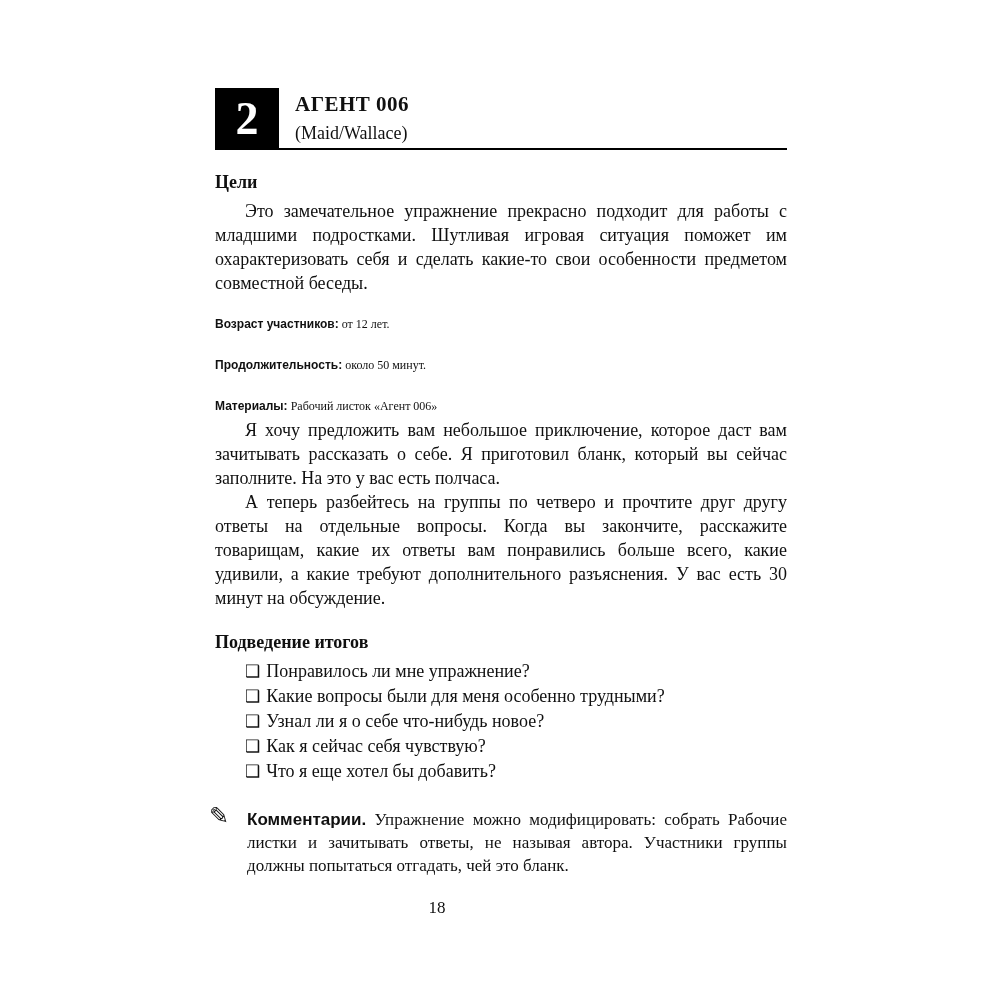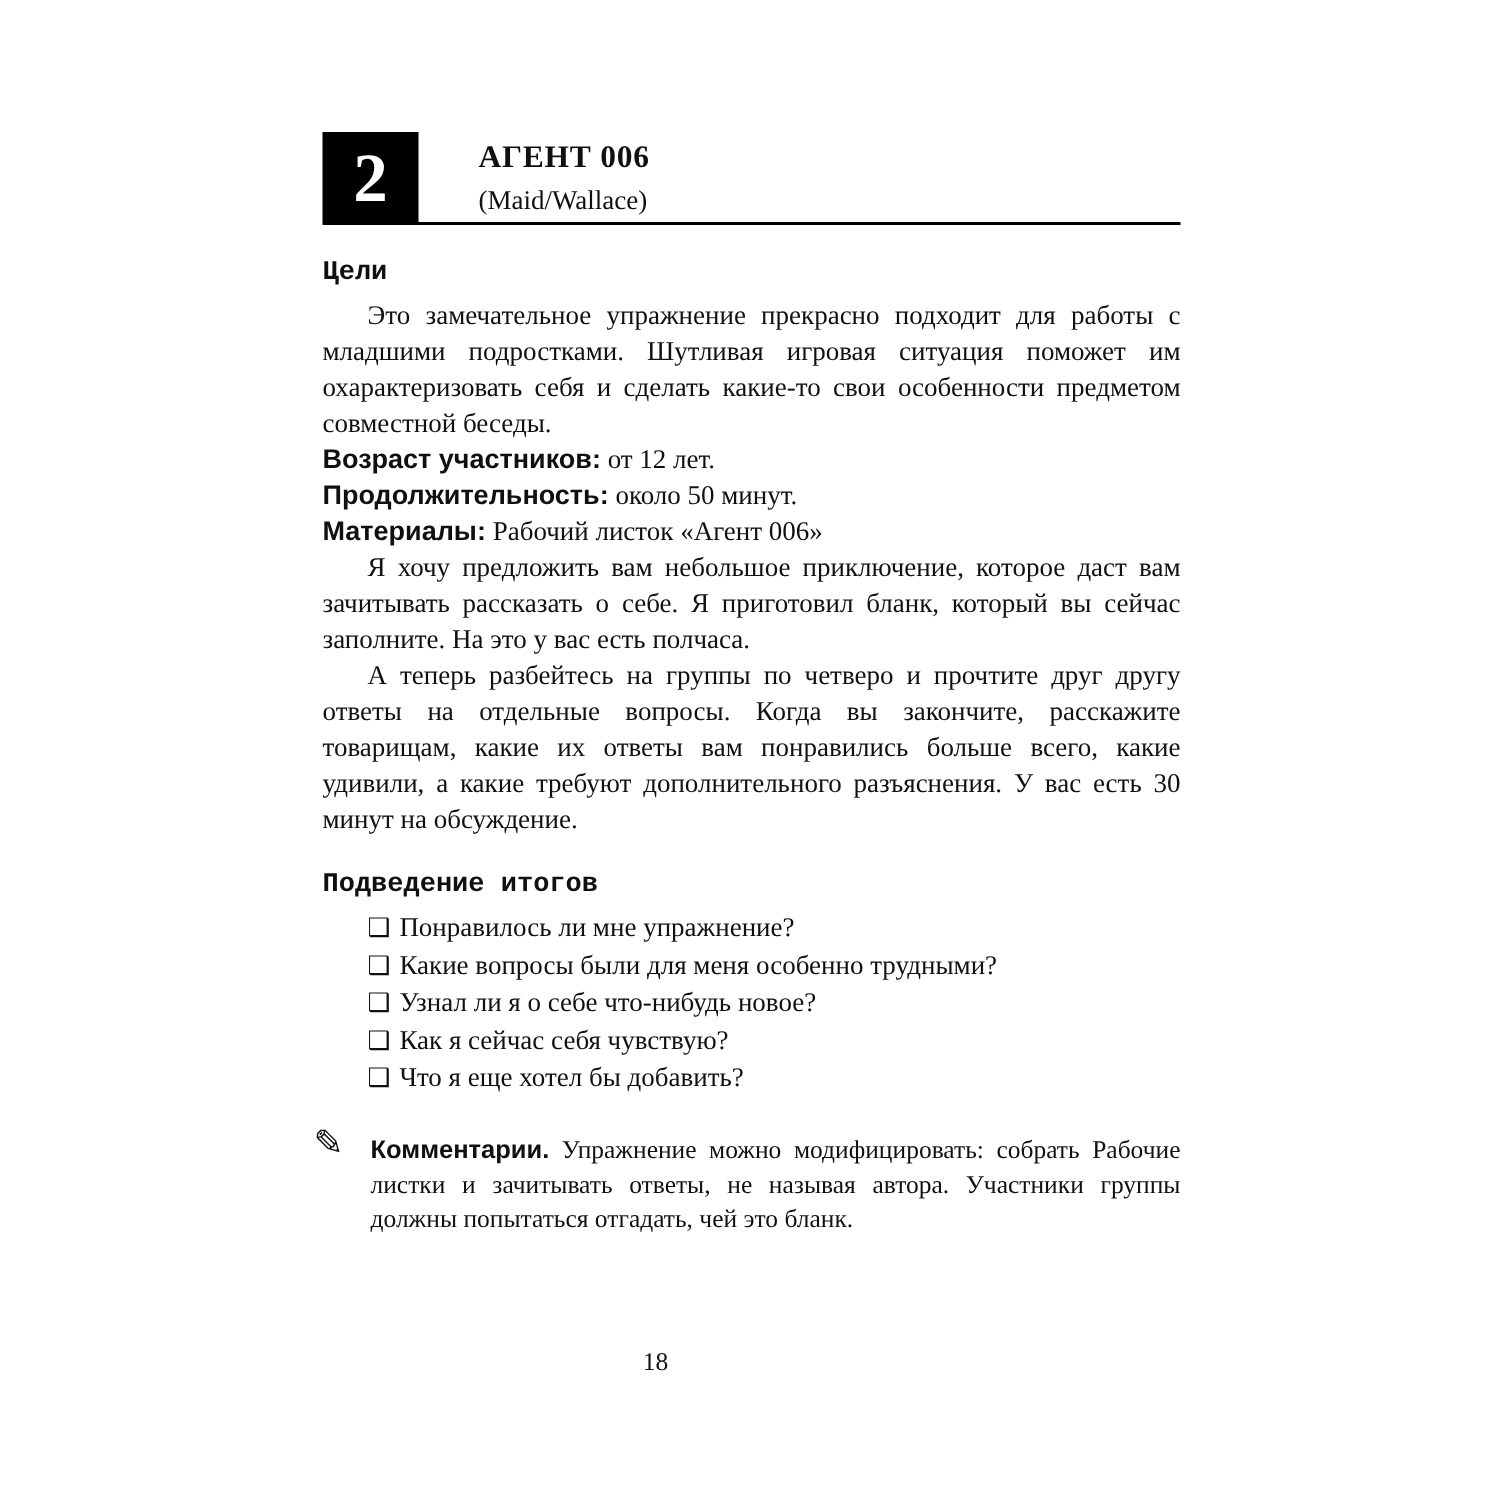--- a/index.html
+++ b/index.html
@@ -28,52 +28,53 @@
     color: #fff;
     display: flex;
     align-items: center;
     justify-content: center;
     font-size: 46px;
     font-weight: bold;
     font-family: "Liberation Serif", serif;
     flex: 0 0 auto;
   }
   .titles {
-    padding-left: 40px;
+    padding-left: 16px;
     display: flex;
     flex-direction: column;
     justify-content: center;
   }
   .chapter-title {
     font-weight: bold;
     font-size: 21px;
     letter-spacing: 0.5px;
   }
   .chapter-subtitle {
     font-size: 18px;
     margin-top: 6px;
   }
   
   .sec-heading {
-    font-family: Liberation Mono, monospace;
+    font-family: Liberation Serif, serif;
     font-size: 18px;
     font-weight: bold;
     margin-top: 22px;
     margin-bottom: 6px;
   }
   
   .body-par {
     font-size: 18px;
     line-height: 24px;
     text-align: justify;
     text-indent: 30px;
   }
   
   .meta-line {
-    font-size: 18px;
+    margin-top: 17px;
+    font-size: 12px;
     line-height: 24px;
   }
   .meta-label {
     font-family: "Liberation Sans", sans-serif;
     font-weight: bold;
   }
   
   .summary-list {
     list-style: none;
     margin: 0 0 0 30px;

